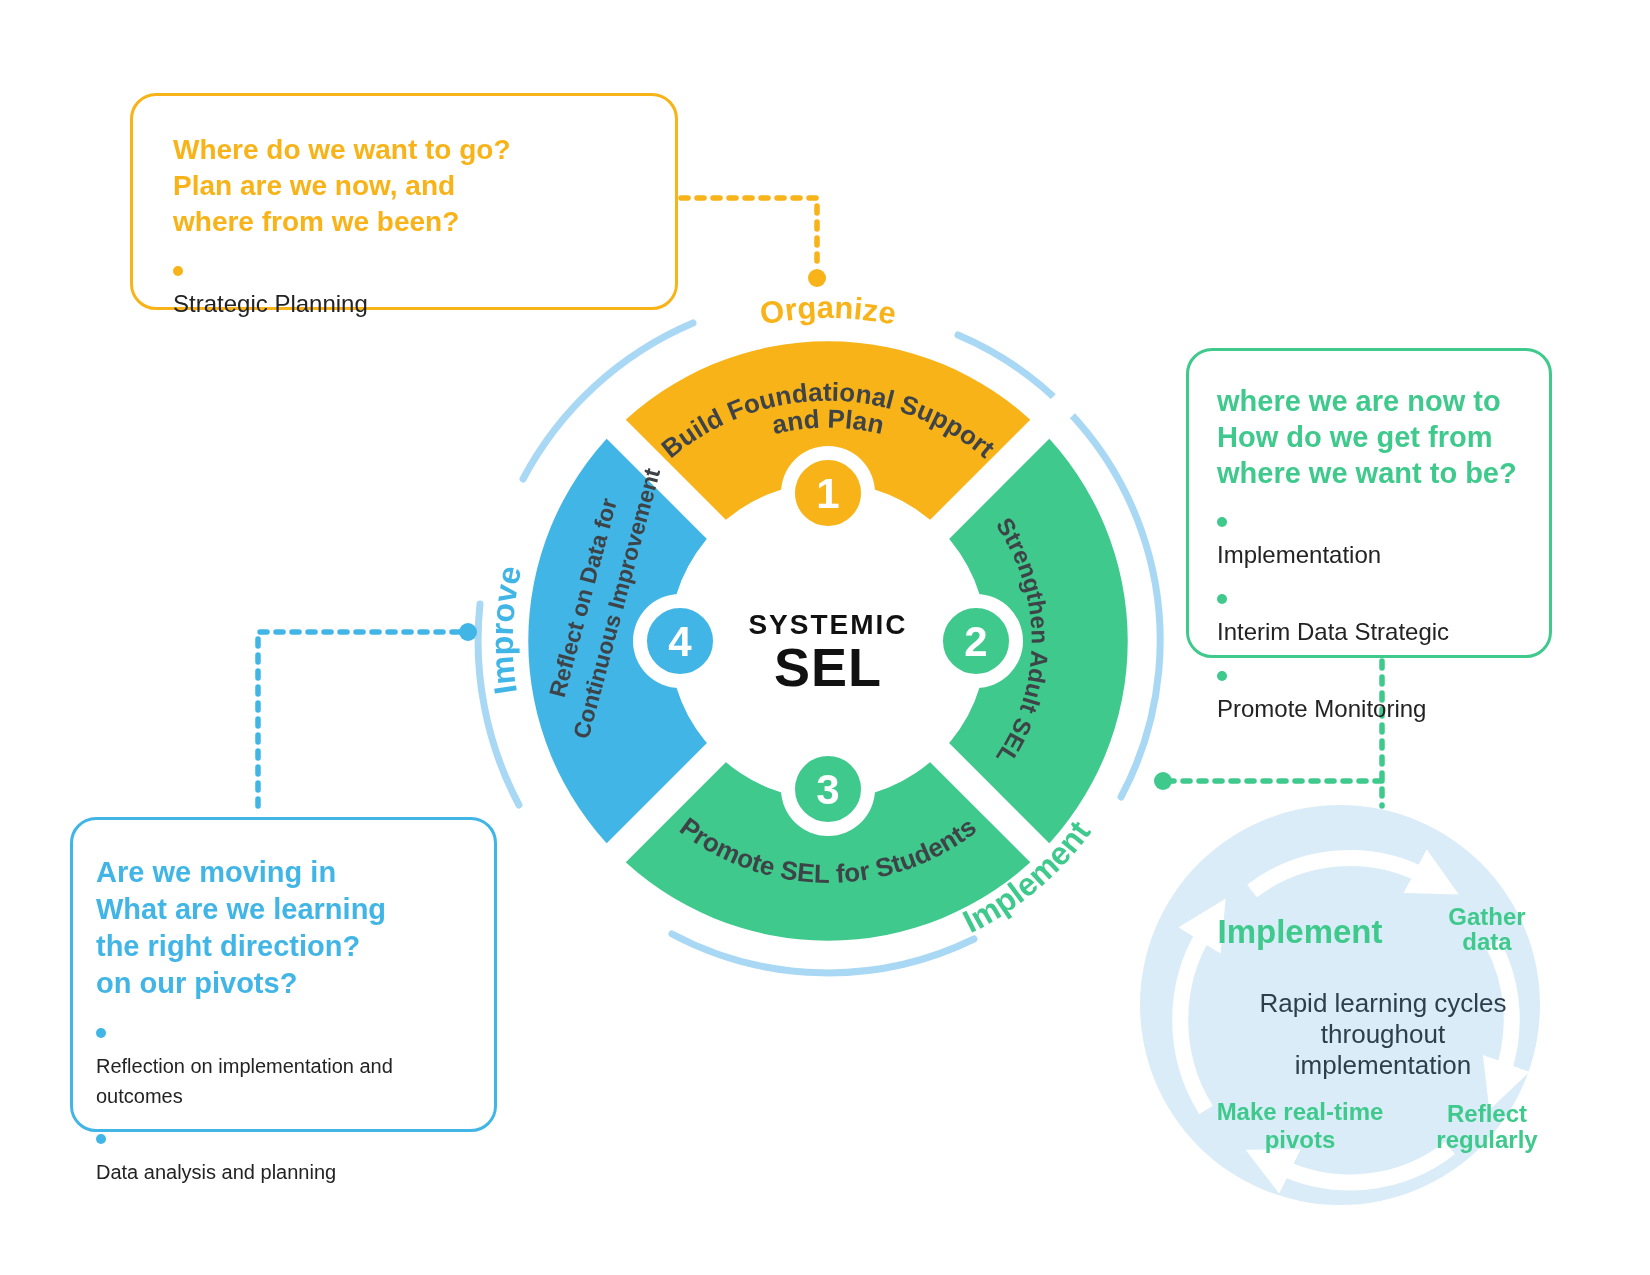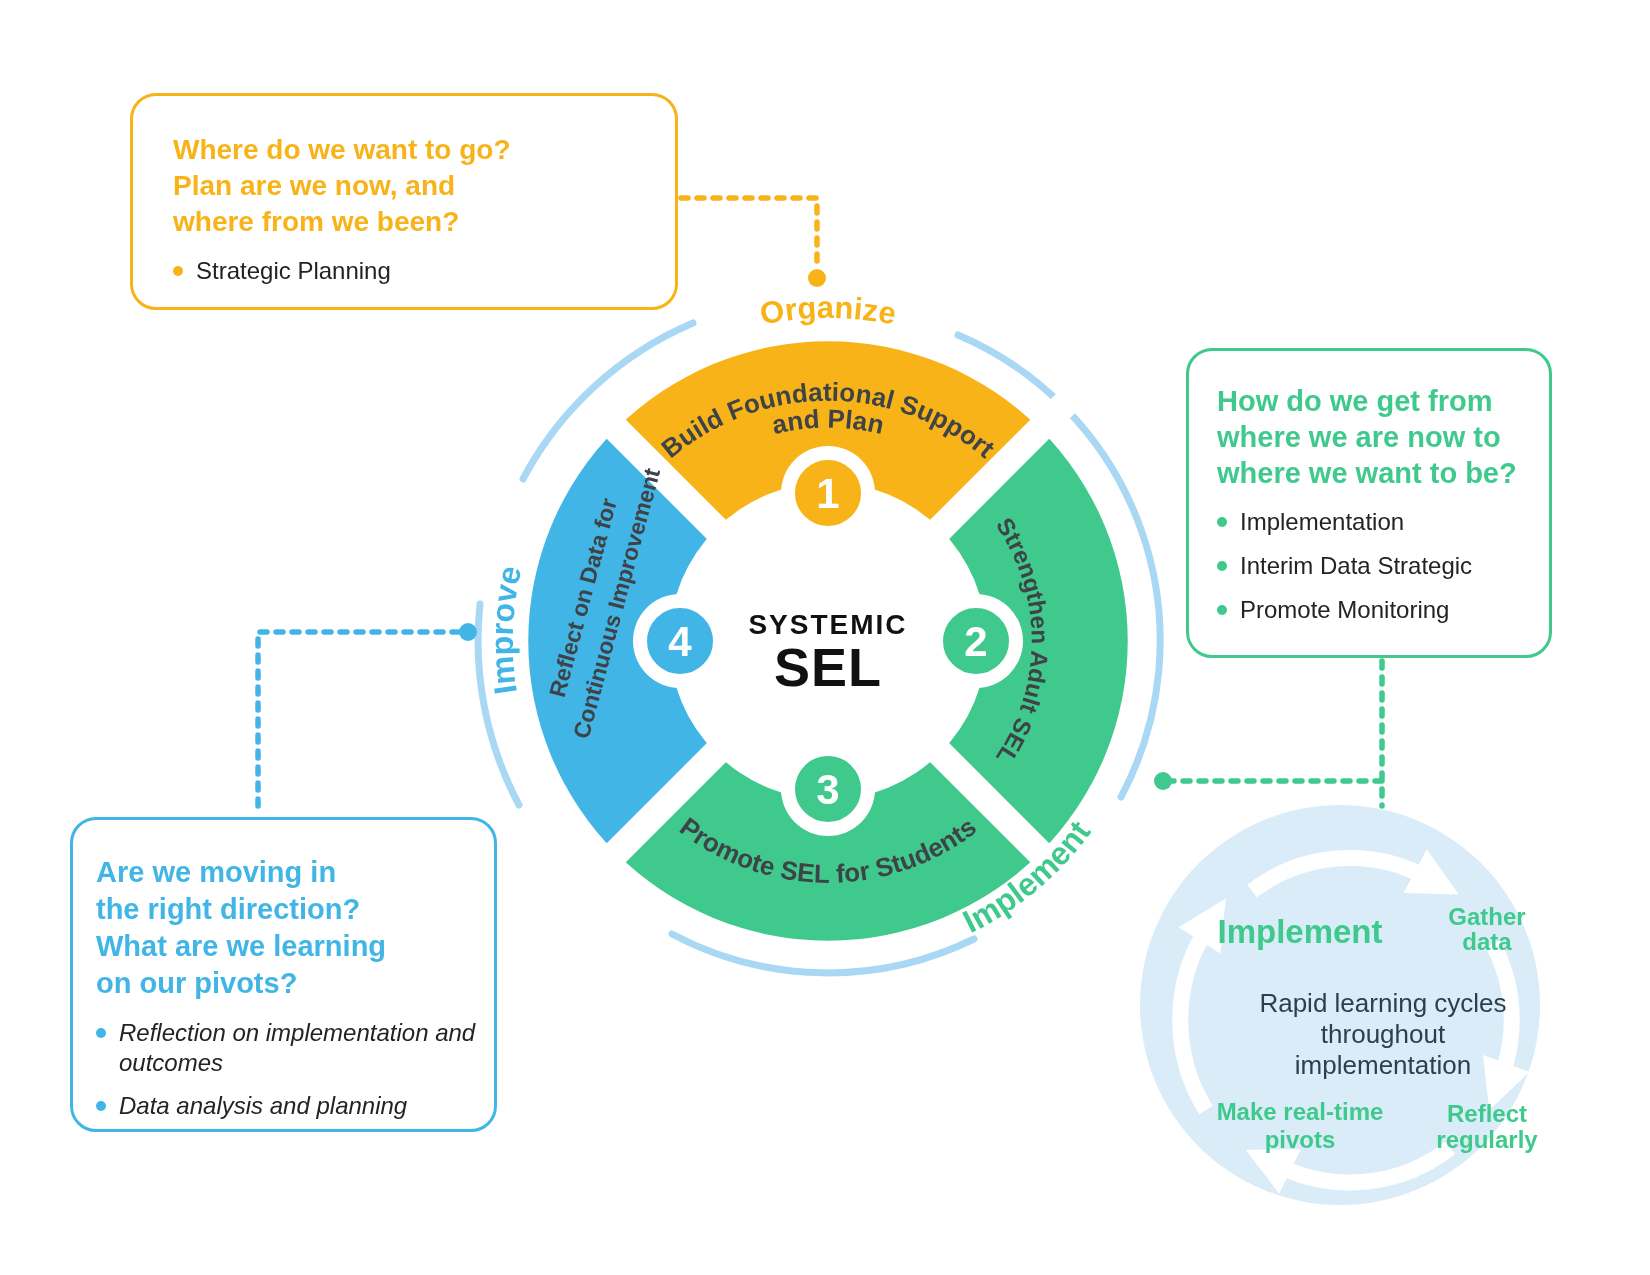--- a/index.html
+++ b/index.html
@@ -8,36 +8,36 @@
     font-family:"Liberation Sans","DejaVu Sans",sans-serif;
   }
   svg text{font-family:"Liberation Sans","DejaVu Sans",sans-serif;}
   .callout{
     position:absolute;background:#ffffff;border:3.5px solid;border-radius:26px;
     box-sizing:border-box;
   }
   .callout .title{font-weight:700;}
   .callout .title div{white-space:nowrap;}
   .bullets{margin-top:16px;}
-  .bullet{display:flex;align-items:flex-start;gap:13px;color:#232323;}
+  .bullet{display:flex;align-items:flex-start;gap:13px;color:#232323;flex-direction:column;}
   .bullet .dot{flex:0 0 auto;width:10px;height:10px;border-radius:50%;margin-top:10px;}
   
   #box-organize{left:130px;top:93px;width:548px;height:217px;border-color:#F8B319;padding:36px 20px 0 40px;}
   #box-organize .title{color:#F8B319;font-size:28px;line-height:36px;}
   #box-organize .bullet{font-size:24px;line-height:30px;}
   #box-organize .dot{background:#F8B319;}
   
   #box-implement{left:1186px;top:348px;width:366px;height:310px;border-color:#3FC98C;padding:32px 10px 0 28px;}
   #box-implement .title{color:#3FC98C;font-size:29px;line-height:36px;}
   #box-implement .bullet{font-size:24px;line-height:30px;margin-bottom:14px;}
   #box-implement .dot{background:#3FC98C;}
   
   #box-improve{left:70px;top:817px;width:427px;height:315px;border-color:#41B6E6;padding:34px 14px 0 23px;}
   #box-improve .title{color:#41B6E6;font-size:29px;line-height:37px;}
-  #box-improve .bullet{font-size:24px;line-height:30px;margin-bottom:13px;font-style:italic;}
+  #box-improve .bullet{font-size:20px;line-height:30px;margin-bottom:13px;}
   #box-improve .dot{background:#41B6E6;}
 </style>
 </head>
 <body>
 
 <div id="canvas">
 
   <svg width="1650" height="1275" viewBox="0 0 1650 1275" style="position:absolute;left:0;top:0;">
     <defs>
       <marker id="ah" viewBox="0 0 10 10" refX="2.5" refY="5" markerWidth="3.1" markerHeight="3.1" orient="auto-start-reverse">
@@ -168,22 +168,22 @@
     <div class="bullets">
       <div class="bullet">
         <span class="dot"></span>
         <span>Strategic Planning</span>
       </div>
     </div>
   </div>
 
   <div class="callout" id="box-implement">
     <div class="title">
+      <div>where we are now to</div>
       <div>How do we get from</div>
-      <div>where we are now to</div>
       <div>where we want to be?</div>
     </div>
     <div class="bullets">
       <div class="bullet">
         <span class="dot"></span>
         <span>Implementation</span>
       </div>
       <div class="bullet">
         <span class="dot"></span>
         <span>Interim Data Strategic</span>
@@ -191,22 +191,22 @@
       <div class="bullet">
         <span class="dot"></span>
         <span>Promote Monitoring</span>
       </div>
     </div>
   </div>
 
   <div class="callout" id="box-improve">
     <div class="title">
       <div>Are we moving in</div>
+      <div>What are we learning</div>
       <div>the right direction?</div>
-      <div>What are we learning</div>
       <div>on our pivots?</div>
     </div>
     <div class="bullets">
       <div class="bullet">
         <span class="dot"></span>
         <span>Reflection on implementation and outcomes</span>
       </div>
       <div class="bullet">
         <span class="dot"></span>
         <span>Data analysis and planning</span>

